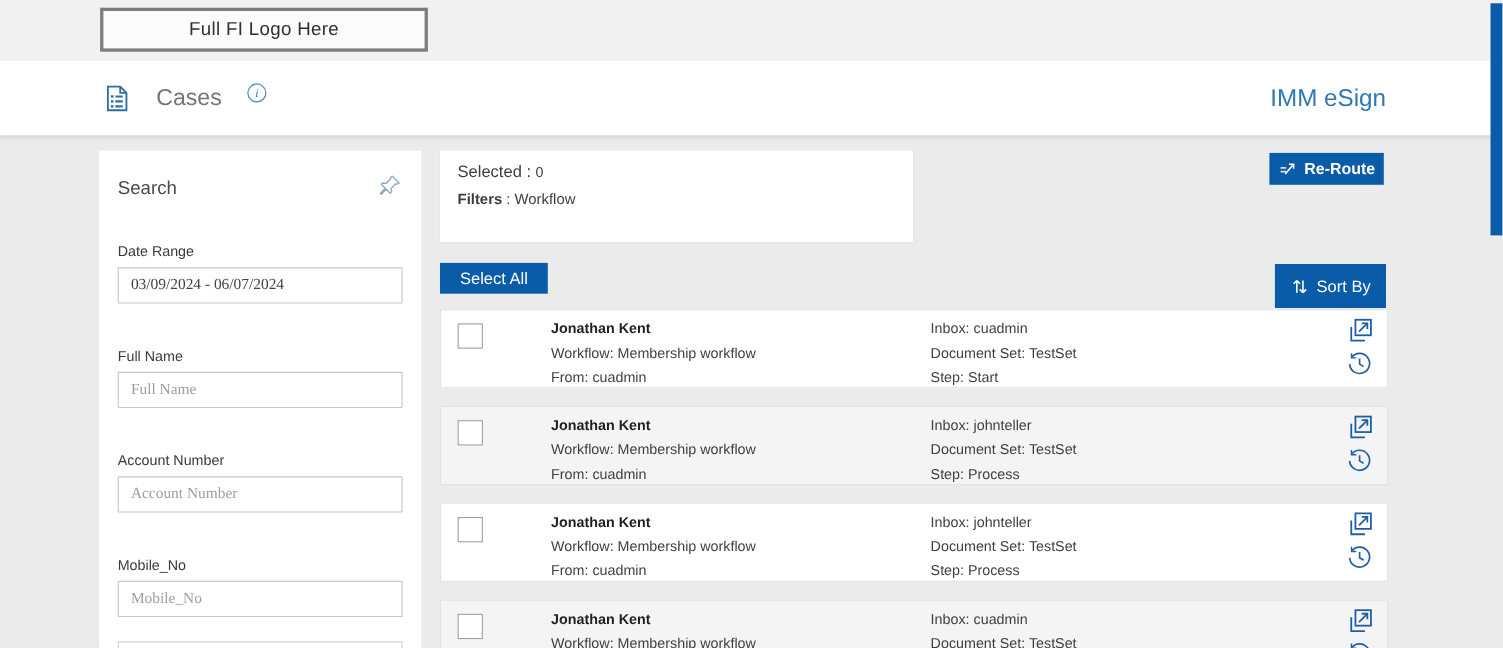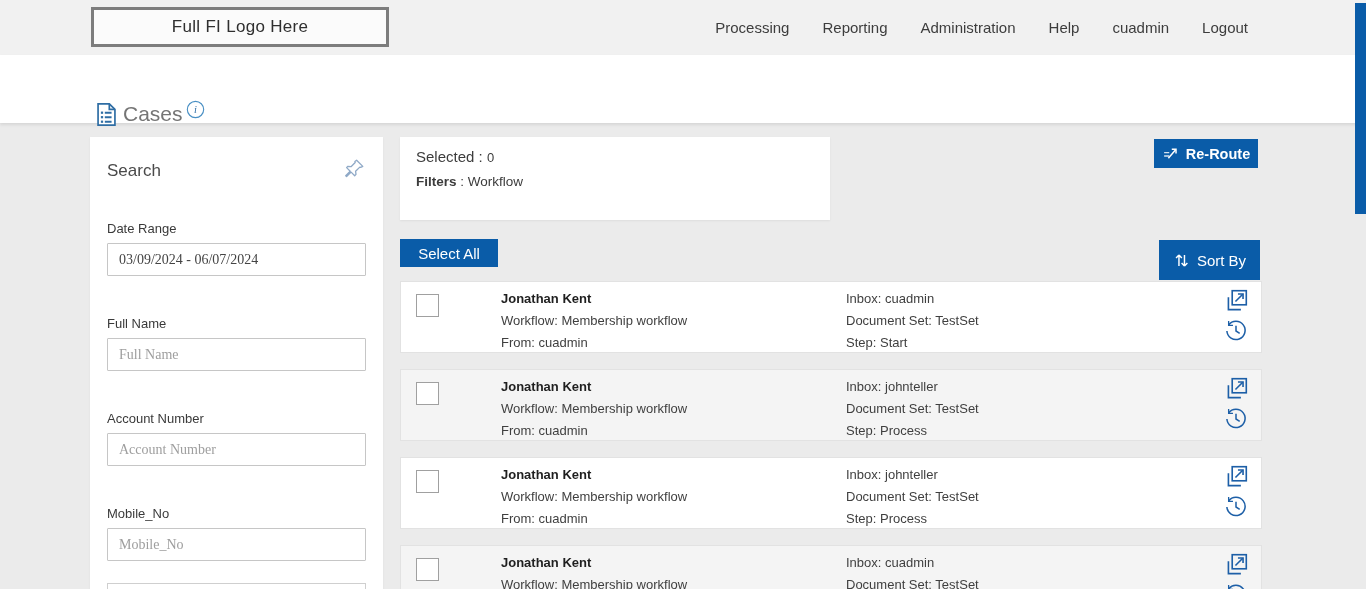--- a/index.html
+++ b/index.html
@@ -13,21 +13,21 @@
   .logo-box{
     position:absolute;left:91px;top:7px;width:292px;height:34px;background:#fbfbfb;
     border:3px solid #7d7d7d;display:flex;align-items:center;justify-content:center;
     font-size:17px;color:#2f2f2f;letter-spacing:.3px;
   }
   .nav{position:absolute;right:118px;top:0;height:55px;display:flex;align-items:center;gap:33px;}
   .nav-item{font-size:15px;color:#3d3d3d;cursor:pointer;white-space:nowrap;}
   .scroll-thumb{position:absolute;top:3px;right:0;width:11px;height:211px;background:#0a5ca8;z-index:60;}
   
   .pageheader{position:absolute;top:55px;left:0;width:1366px;height:68px;background:#ffffff;box-shadow:0 2px 3px rgba(0,0,0,.09);}
-  .header-left{position:absolute;left:93px;top:0;height:68px;display:flex;align-items:center;gap:3px;margin-top:25px;}
+  .header-left{position:absolute;left:93px;top:0;height:68px;display:flex;align-items:center;gap:22px;}
   .page-title{font-size:21px;color:#757575;}
   .brand{position:absolute;right:106px;top:0;height:68px;display:flex;align-items:center;font-size:22px;color:#2f77b5;}
   
   .search-panel{
     position:absolute;left:90px;top:137px;width:293px;height:452px;background:#fff;
     box-shadow:0 1px 2px rgba(0,0,0,.06);box-sizing:border-box;padding:14px 17px;overflow:hidden;
   }
   .search-head{display:flex;justify-content:space-between;align-items:flex-end;}
   .search-title{font-size:17px;color:#4a4a4a;padding-top:10px;}
   .field{margin-top:21px;}
@@ -76,28 +76,20 @@
   .case-name{font-weight:bold;color:#1f1f1f;}
   .row-icons{position:absolute;right:12px;top:6px;display:flex;flex-direction:column;gap:4px;align-items:center;}
   .row-icons .ric{cursor:pointer;display:block;}
   svg{display:block;}
 </style>
 </head>
 <body>
 
 <div class="topbar">
   <div class="logo-box">Full FI Logo Here</div>
-  <div class="nav" id="main-nav">
-      <span class="nav-item">Processing</span>
-      <span class="nav-item">Reporting</span>
-      <span class="nav-item">Administration</span>
-      <span class="nav-item">Help</span>
-      <span class="nav-item">cuadmin</span>
-      <span class="nav-item">Logout</span>
-    </div>
 </div>
 
 <div class="scroll-thumb"></div>
 
 <div class="pageheader">
   <div class="header-left">
     <span>
       <svg width="27" height="27" viewBox="0 0 24 24" fill="none">
         <path d="M4.5 2.5h10l5 5v14h-15z" stroke="#2e6da4" stroke-width="1.5" fill="#ffffff"></path>
         <path d="M14.5 2.5v5h5" stroke="#2e6da4" stroke-width="1.5" fill="none"></path>
@@ -108,20 +100,21 @@
       </svg>
     </span>
     <span class="page-title">Cases</span>
     <span style="margin-top:-10px;">
       <svg width="19" height="19" viewBox="0 0 20 20">
         <circle cx="10" cy="10" r="8.6" fill="none" stroke="#4a90c4" stroke-width="1.2"></circle>
         <text x="10" y="14" font-size="11" font-style="italic" font-family="Liberation Serif, serif" fill="#2e6da4" text-anchor="middle">i</text>
       </svg>
     </span>
   </div>
+  <div class="brand">IMM eSign</div>
 </div>
 
 <div class="search-panel">
   <div class="search-head">
     <div class="search-title">Search</div>
     <span>
       <svg width="24" height="24" viewBox="0 0 24 24" fill="none" stroke="#8fa9c7" stroke-width="1.3" stroke-linejoin="round">
         <path d="M14.6 3.2l6.2 6.2-2.1 1-.9-.3-4.2 4.2.4 3.1-1.3 1.3-3.6-3.6-4.5 4.5-.9-.9 4.5-4.5-3.6-3.6 1.3-1.3 3.1.4 4.2-4.2-.3-.9z"></path>
       </svg>
     </span>

